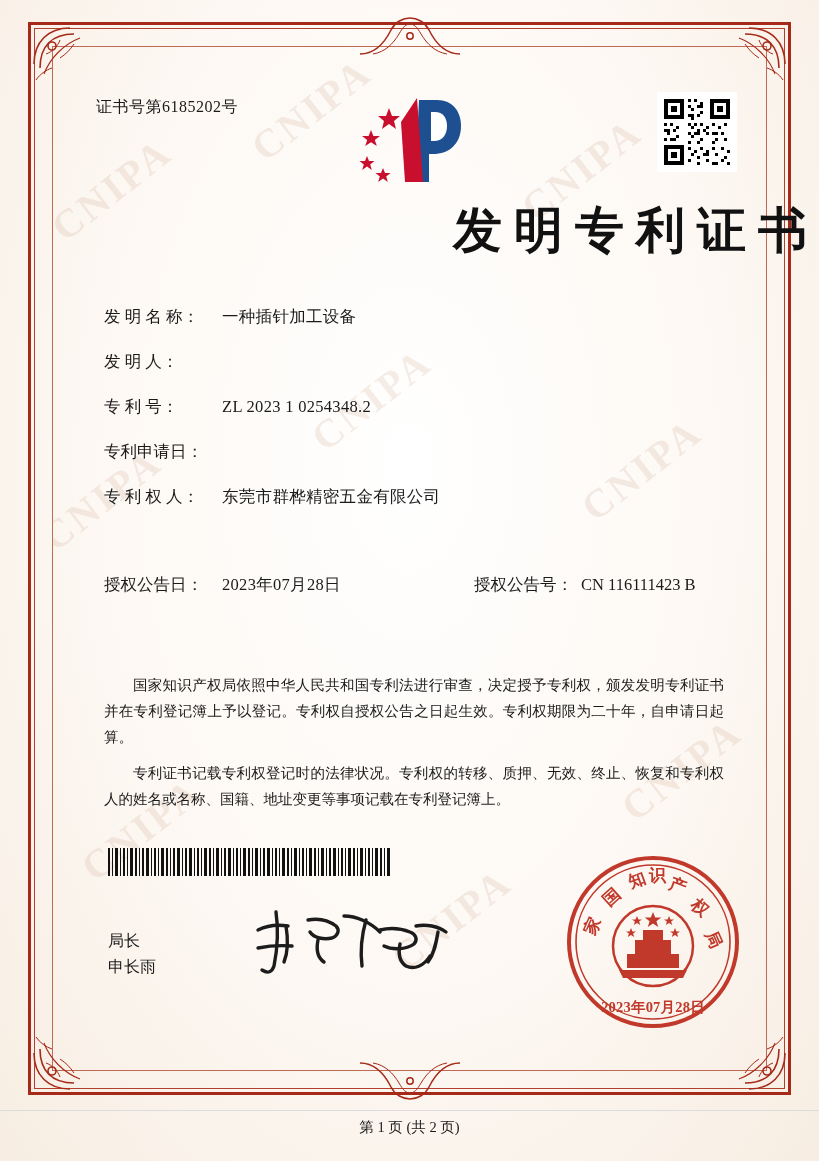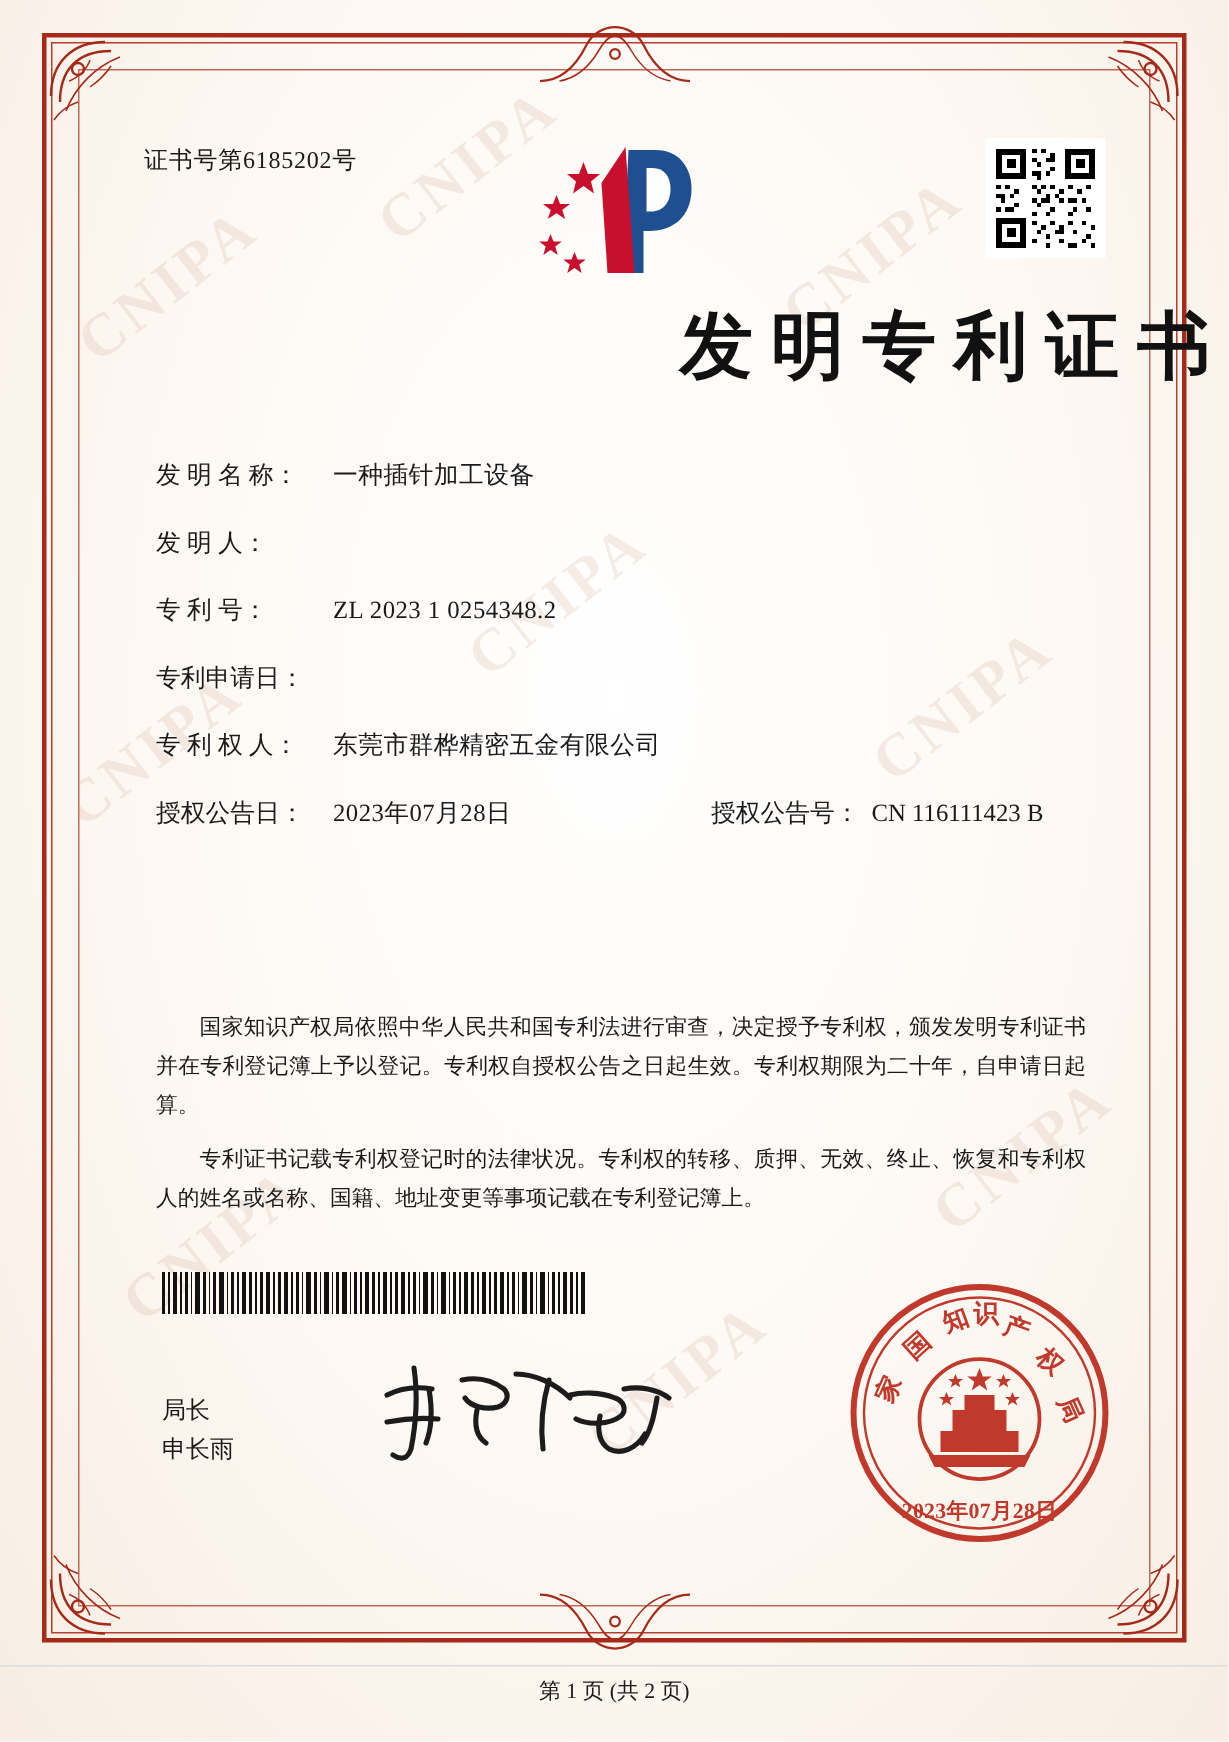--- a/index.html
+++ b/index.html
@@ -154,21 +154,21 @@
     width: 118px;
     flex: 0 0 118px;
     letter-spacing: 0;
     white-space: nowrap;
   }
   .row .val {
     flex: 1;
     letter-spacing: 0.3px;
   }
   .row.dual .val { flex: 0 0 auto; width: 230px; }
-  .row.dual .lbl2 { flex: 0 0 auto; white-space: nowrap; margin-left: 22px; }
+  .row.dual .lbl2 { flex: 0 0 auto; white-space: nowrap; margin-left: 22px; margin-top: 43px; }
   .row.dual .val2 { flex: 1; margin-left: 8px; }
 
   
   .paras {
     position: absolute;
     left: 104px; top: 672px;
     width: 620px;
     font-size: 14.5px;
     line-height: 26px;
     text-align: justify;

